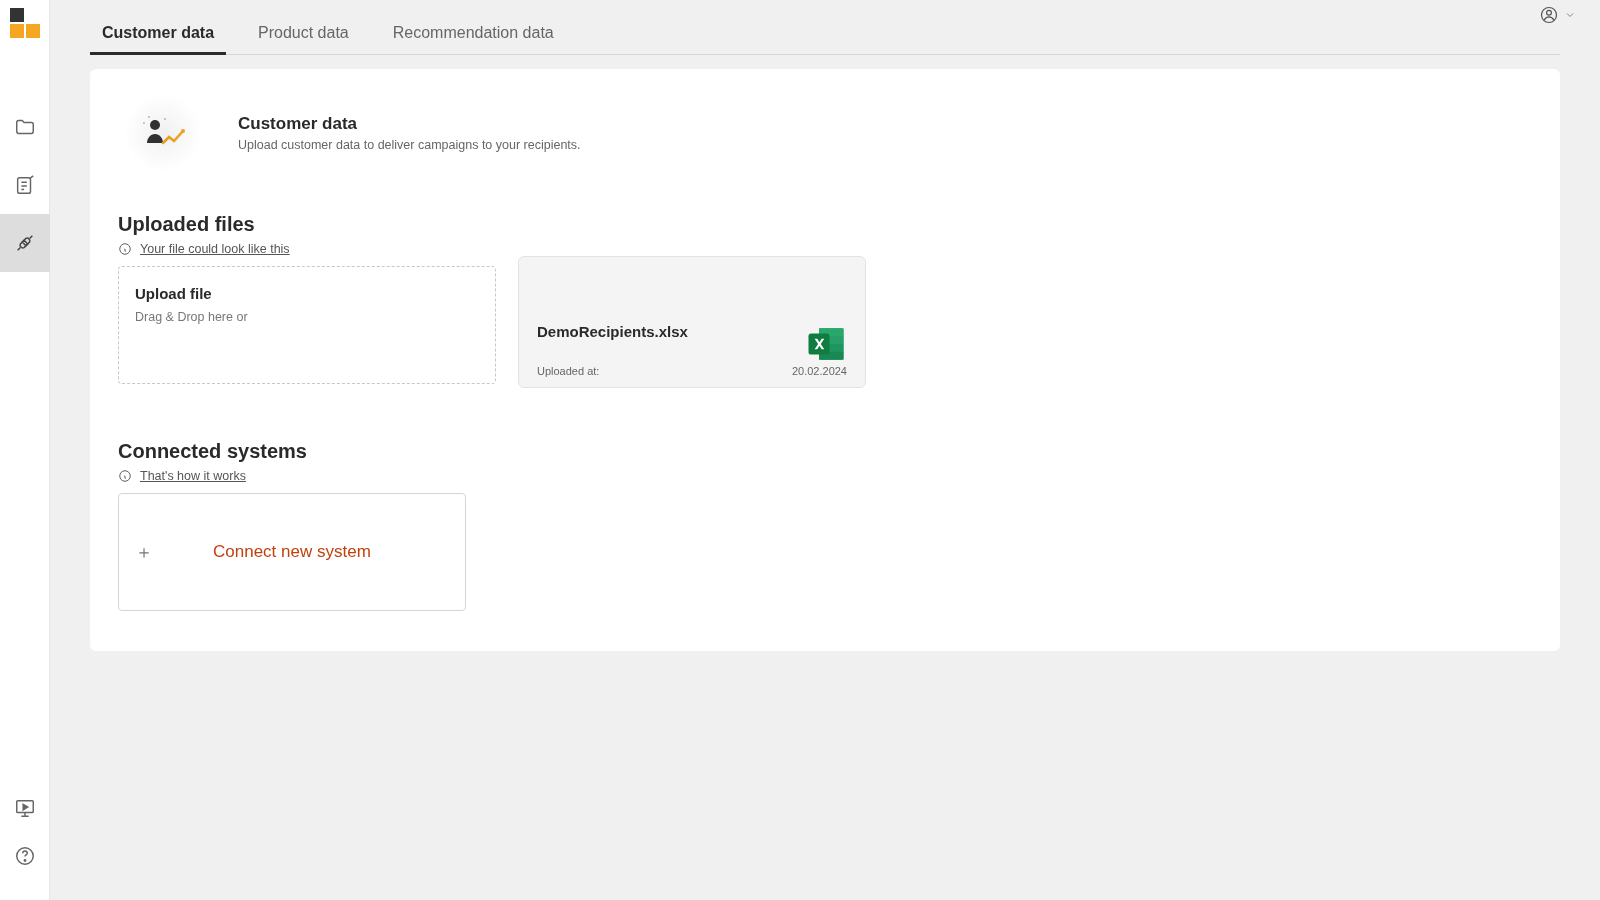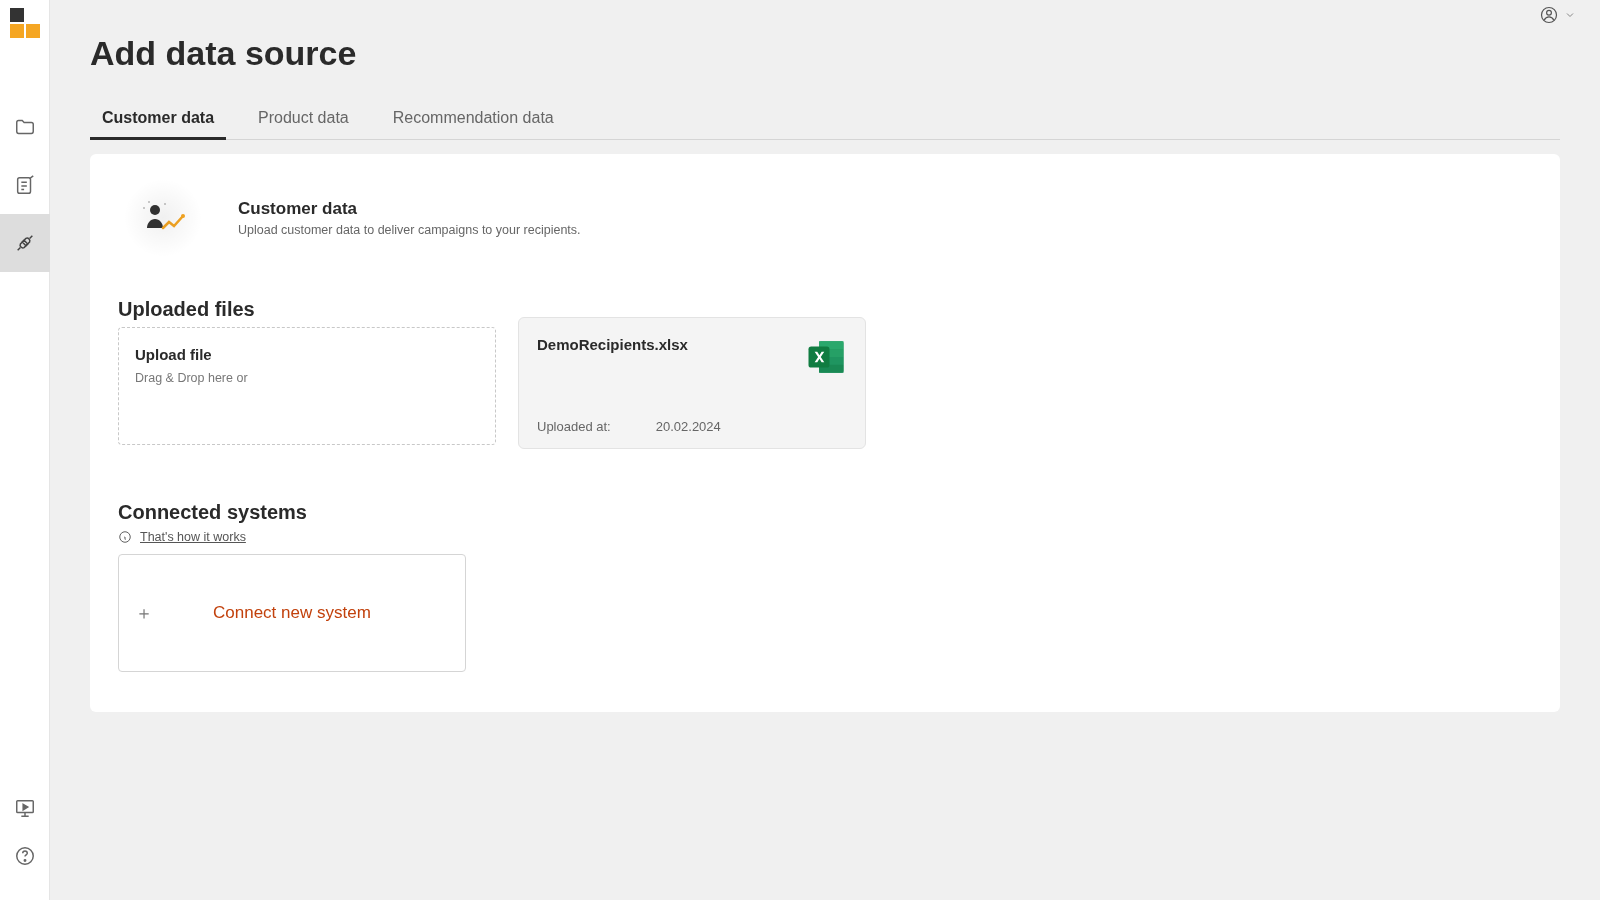--- a/index.html
+++ b/index.html
@@ -190,24 +190,24 @@
       background: #f4f4f4;
       border: 1px solid #e3e3e3;
       border-radius: 6px;
       padding: 18px 18px 14px 18px;
       display: flex;
       flex-direction: column;
       justify-content: space-between;
       cursor: pointer;
       margin-top: -10px;
     }
-    .file-card .f-top { display: flex; justify-content: space-between; align-items: flex-start; }
+    .file-card .f-top { display: flex; justify-content: space-between; align-items: flex-start; margin-top: 48px; }
     .file-card .f-name { font-size: 15px; font-weight: 700; color: #2a2a2a; }
     .file-card .f-icon { width: 42px; height: 42px; }
-    .file-card .f-bottom { display: flex; font-size: 13px; color: #666; gap: 45px; }
+    .file-card .f-bottom { display: flex; justify-content: space-between; font-size: 11px; color: #666; }
 
     .connect-card {
       width: 348px;
       height: 118px;
       border: 1px solid #d5d5d5;
       border-radius: 4px;
       display: flex;
       align-items: center;
       padding: 0 16px;
       gap: 60px;
@@ -281,21 +281,20 @@
         <circle cx="12" cy="12" r="10"></circle>
         <circle cx="12" cy="9" r="3.2"></circle>
         <path d="M5.5 19c1.5-3 4-4.5 6.5-4.5s5 1.5 6.5 4.5"></path>
       </svg>
     <svg class="chev" viewBox="0 0 24 24" fill="none" stroke="#888" stroke-width="2">
         <path d="M6 9l6 6 6-6"></path>
       </svg>
   </div>
 
   <div class="page">
-    <h1 class="page-title">Add data source</h1>
 
     <div class="tabs">
       <div class="tab active">Customer data</div>
       <div class="tab">Product data</div>
       <div class="tab">Recommendation data</div>
     </div>
 
     <div class="content-panel">
       <div class="cust-header">
         <div class="cust-icon">
@@ -310,20 +309,27 @@
             <circle cx="44" cy="18" r="2" fill="#f5a623"></circle>
           </svg>
         </div>
         <div>
           <div class="cust-title">Customer data</div>
           <div class="cust-sub">Upload customer data to deliver campaigns to your recipients.</div>
         </div>
       </div>
 
       <div class="section-title">Uploaded files</div>
+      <div class="hint-row">
+        <svg viewBox="0 0 24 24" fill="none" stroke="#555" stroke-width="1.6">
+            <circle cx="12" cy="12" r="9"></circle>
+            <path d="M12 8h.01M11 12h1v4h1"></path>
+          </svg>
+        <a>Your file could look like this</a>
+      </div>
       <div class="card-row">
         <div class="upload-card">
           <div class="u-title">Upload file</div>
           <div class="u-line">Drag &amp; Drop here or</div>
         </div>
         <div class="file-card">
           <div class="f-top">
             <div class="f-name">DemoRecipients.xlsx</div>
             <svg class="f-icon" viewBox="0 0 48 48">
               <rect x="16" y="6" width="28" height="36" rx="2" fill="#1d8f5a"></rect>

